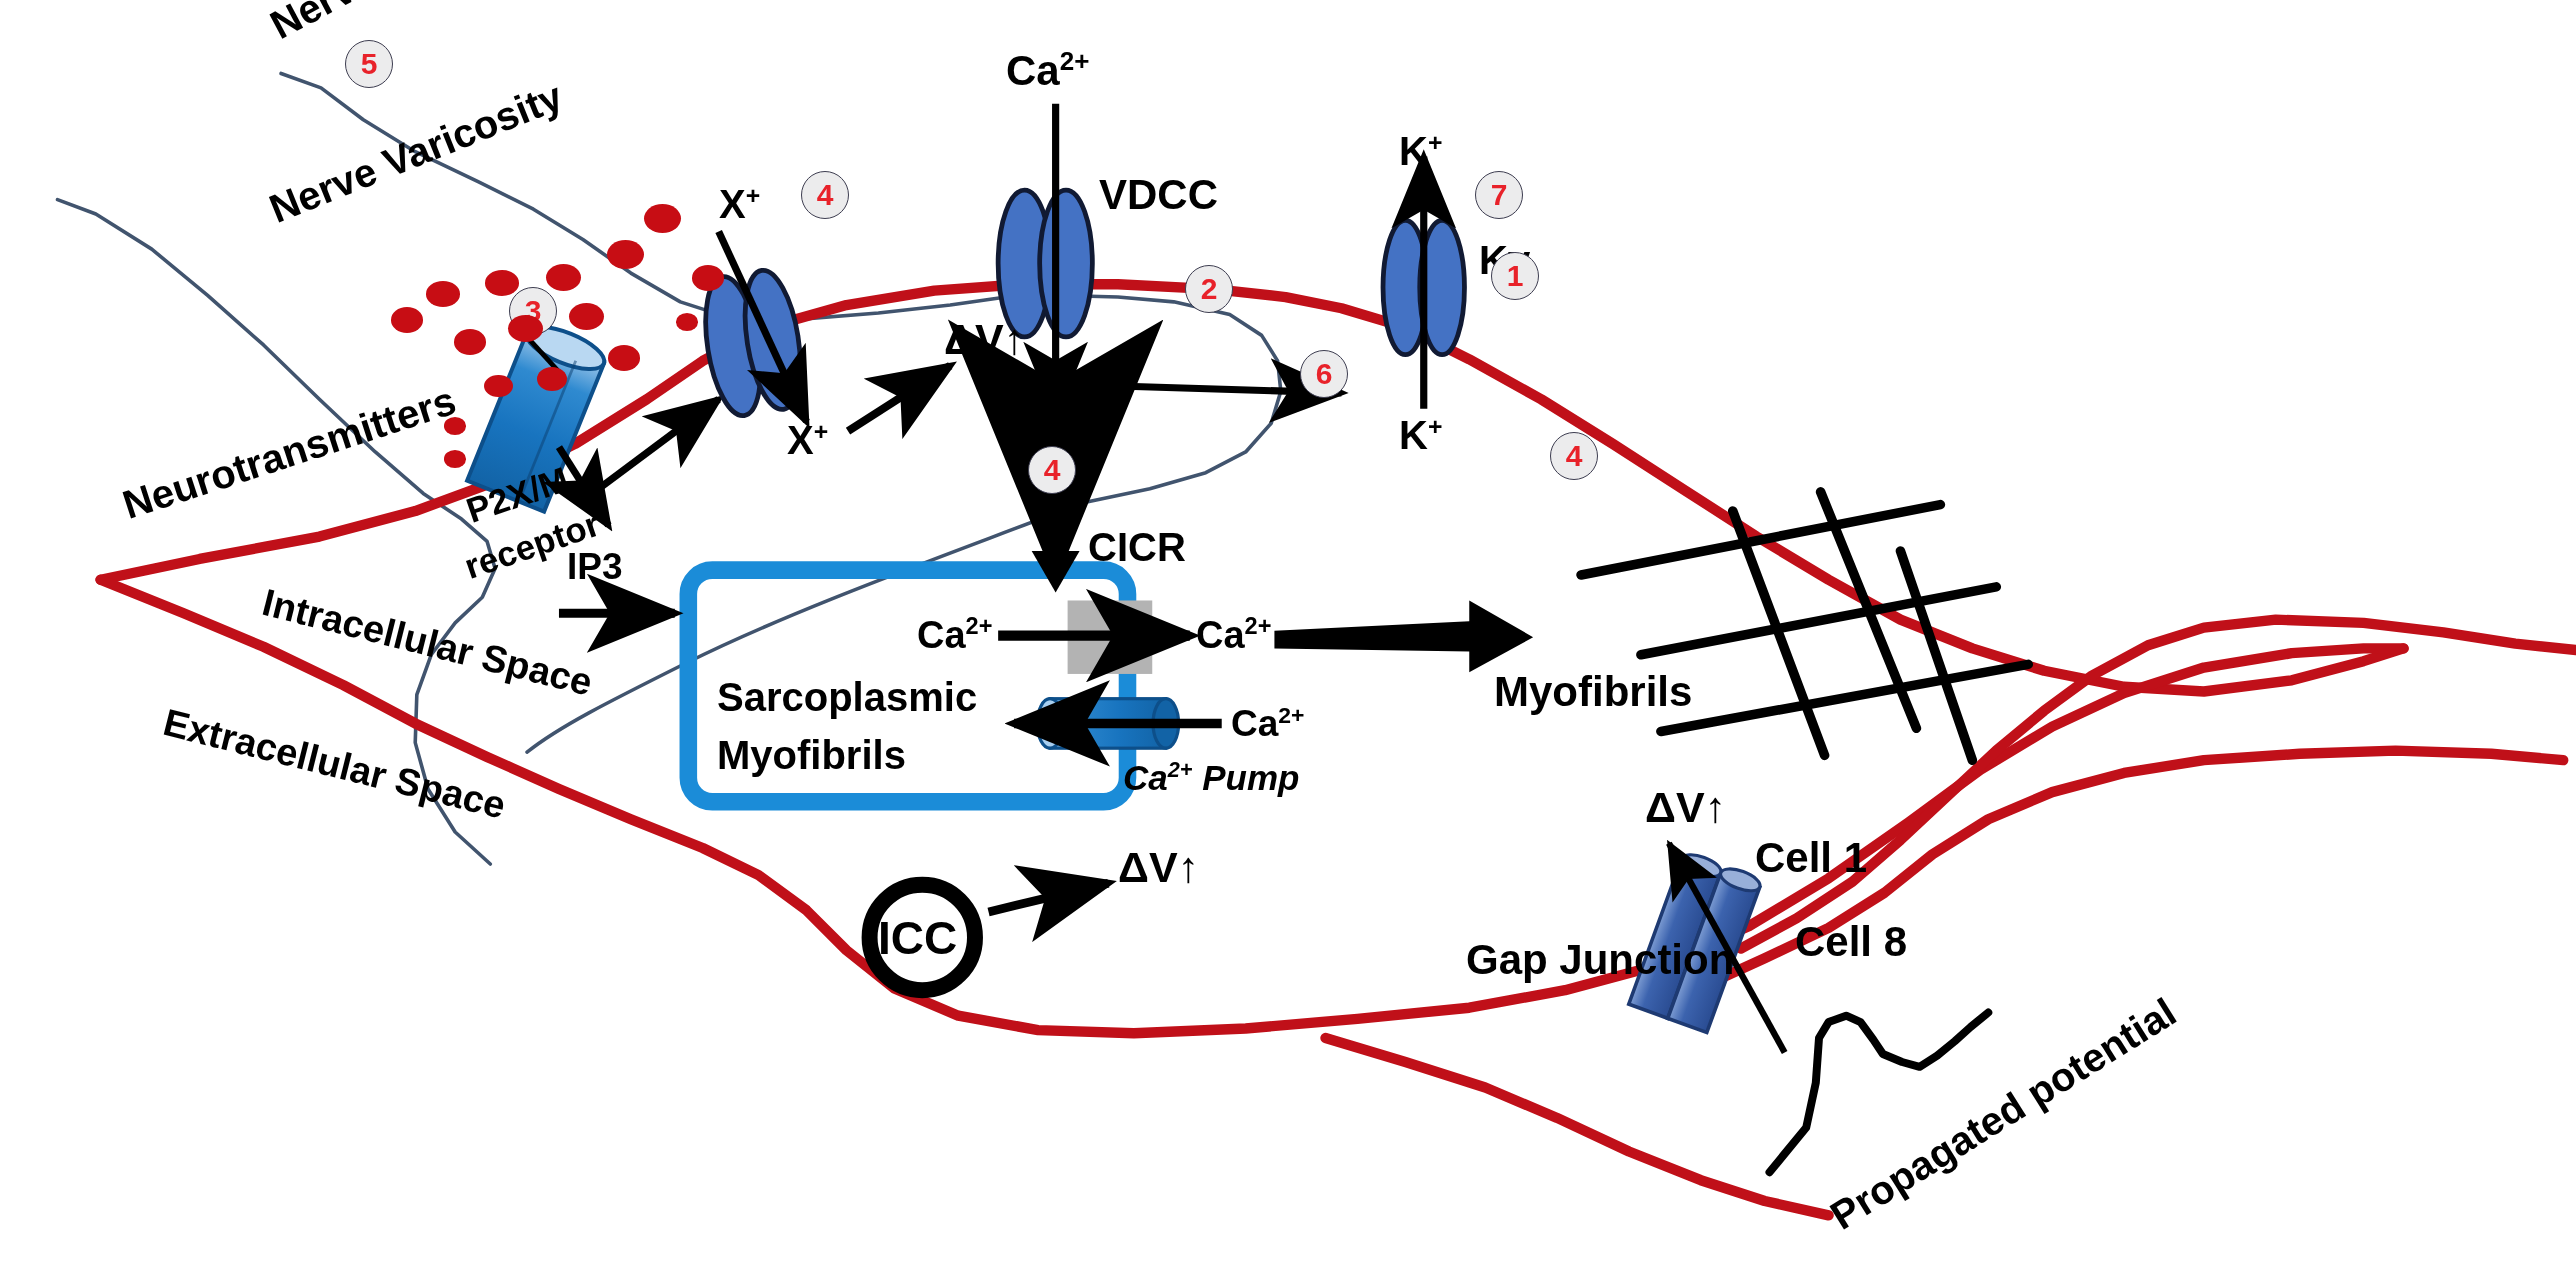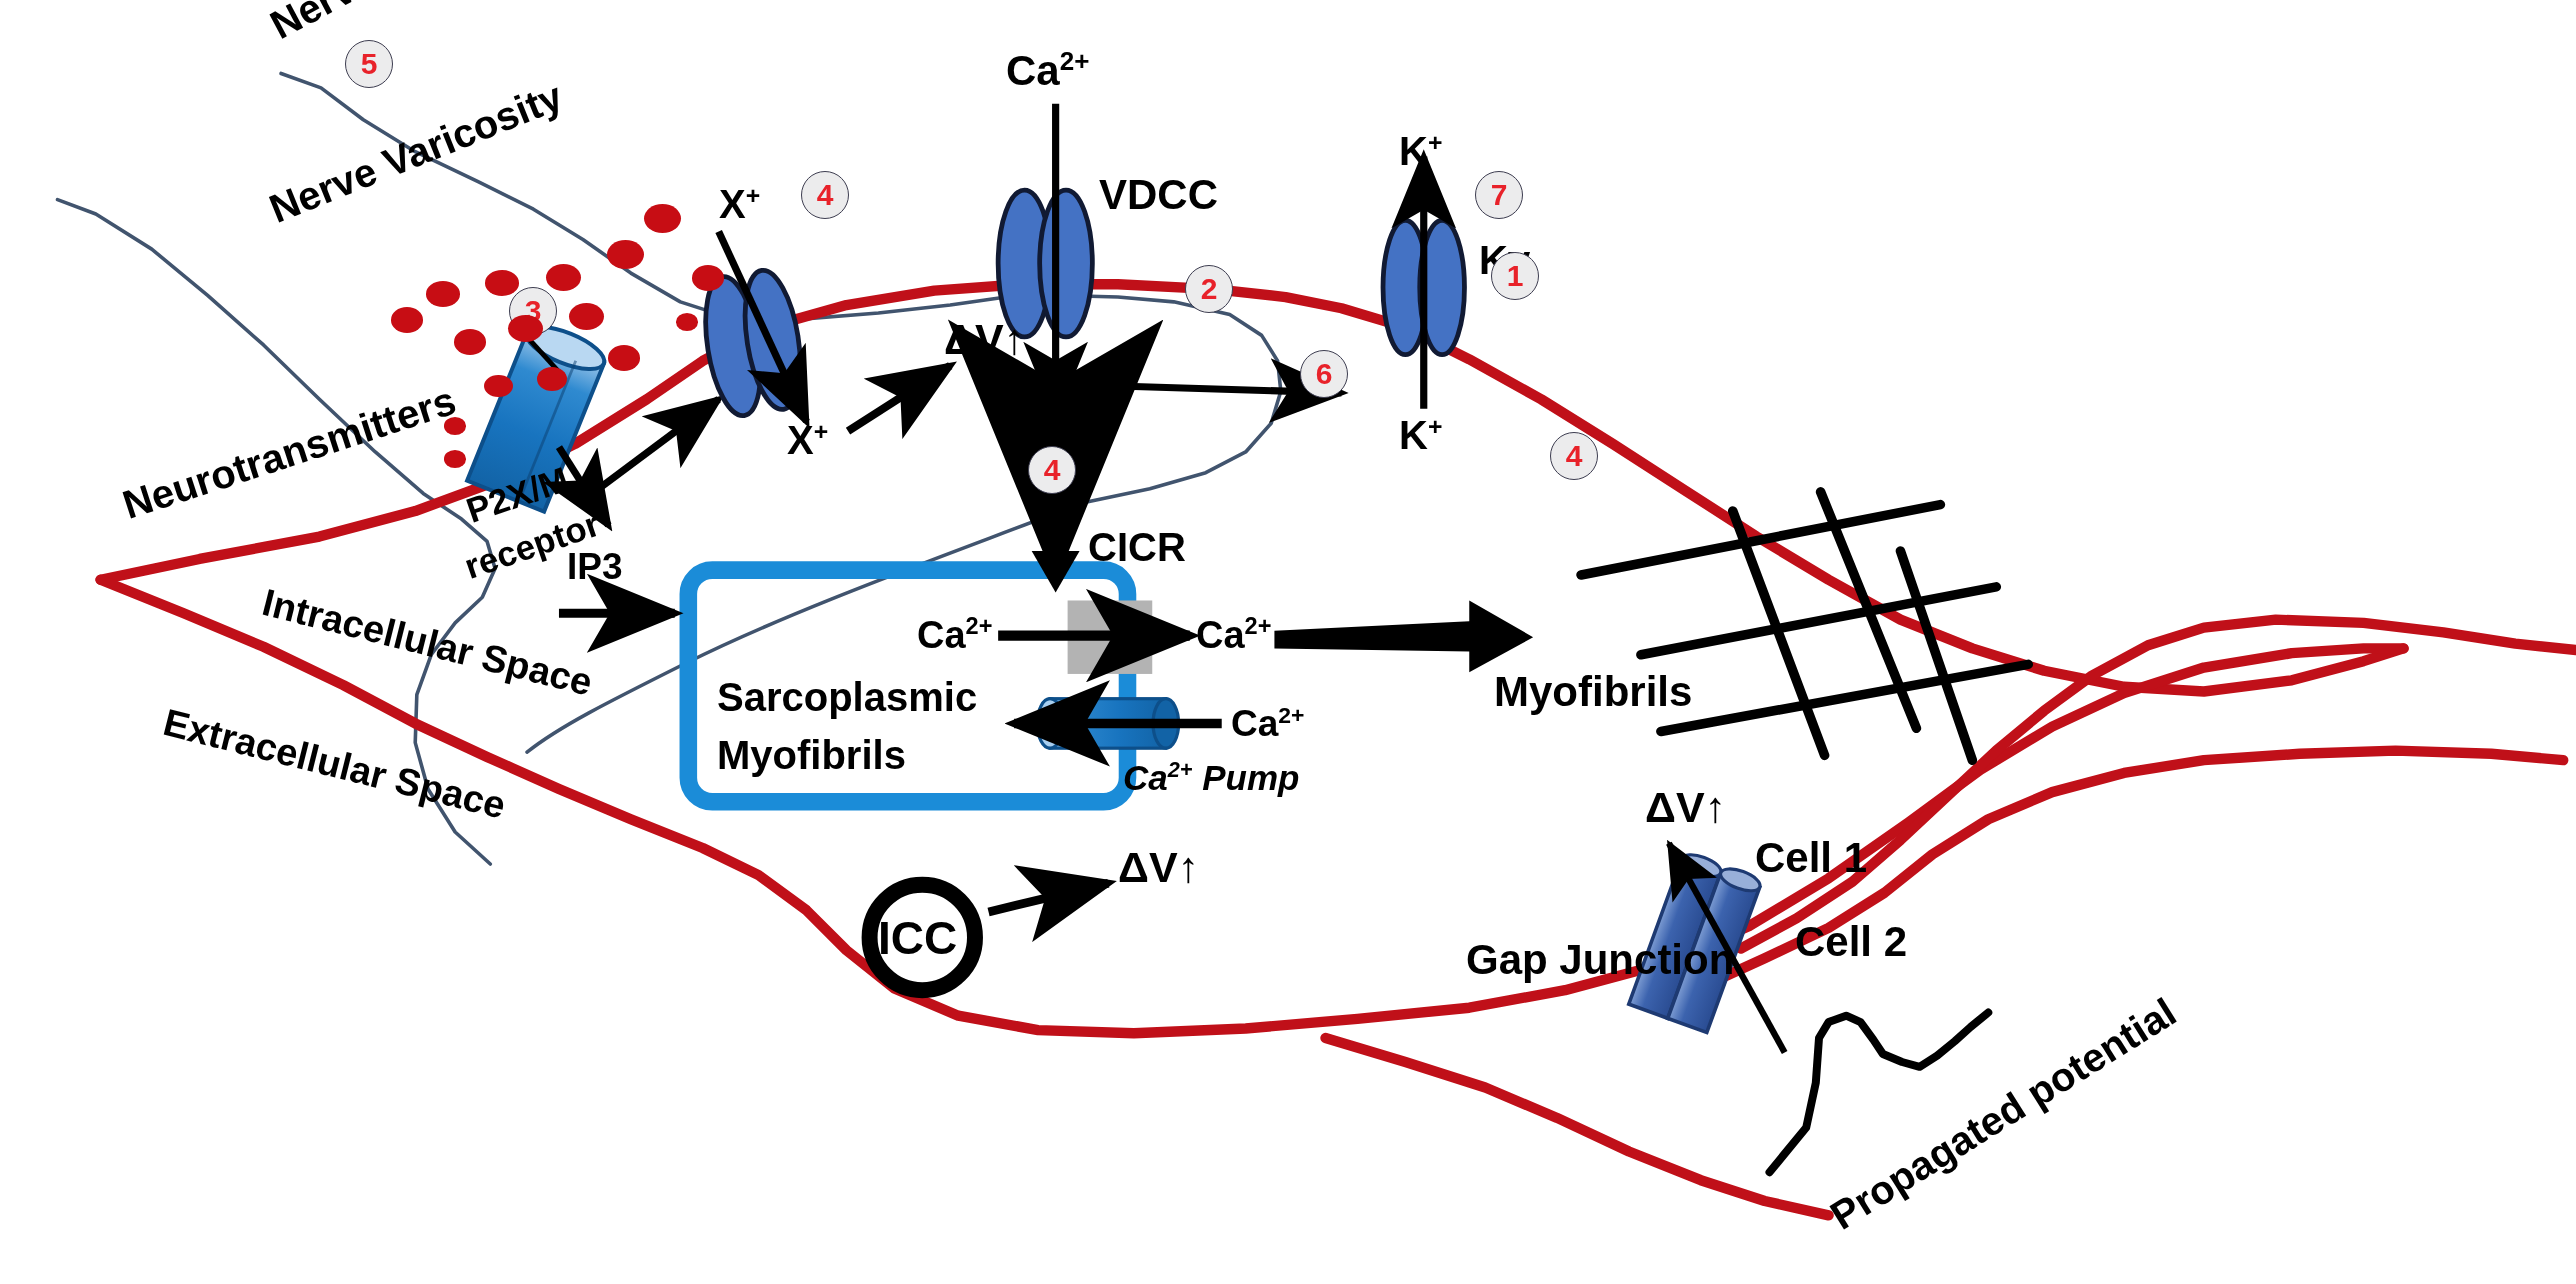--- a/index.html
+++ b/index.html
@@ -264,21 +264,21 @@
 
   <div class="lbl" style="left:878px;top:915px;font-size:46px;">ICC</div>
 
   <div class="lbl" style="left:1118px;top:846px;font-size:43px;">ΔV↑</div>
 
   <div class="lbl" style="left:1466px;top:939px;font-size:42px;">Gap Junction</div>
 
   <div class="lbl" style="left:1645px;top:786px;font-size:43px;">ΔV↑</div>
 
   <div class="lbl" style="left:1755px;top:837px;font-size:42px;">Cell 1</div>
-  <div class="lbl" style="left:1795px;top:921px;font-size:42px;">Cell 2</div>
+  <div class="lbl" style="left:1795px;top:921px;font-size:42px;">Cell 8</div>
 
   <div class="lbl" style="left:1845px;top:1196px;font-size:40px;transform:rotate(-32deg);transform-origin:left bottom;">Propagated potential</div>
 
   <div id="markers">
       <div class="num" style="left: 1491px; top: 252px; width: 46px; height: 46px; font-size: 30px; color: rgb(232, 34, 42); background: rgb(236, 236, 237);">1</div>
       <div class="num" style="left: 1185px; top: 265px; width: 46px; height: 46px; font-size: 30px; color: rgb(232, 34, 42); background: rgb(236, 236, 237);">2</div>
       <div class="num" style="left: 509px; top: 287px; width: 46px; height: 46px; font-size: 30px; color: rgb(232, 34, 42); background: rgb(236, 236, 237);">3</div>
       <div class="num" style="left: 801px; top: 171px; width: 46px; height: 46px; font-size: 30px; color: rgb(232, 34, 42); background: rgb(236, 236, 237);">4</div>
       <div class="num" style="left: 1028px; top: 446px; width: 46px; height: 46px; font-size: 30px; color: rgb(232, 34, 42); background: rgb(236, 236, 237);">4</div>
       <div class="num" style="left: 1550px; top: 432px; width: 46px; height: 46px; font-size: 30px; color: rgb(232, 34, 42); background: rgb(236, 236, 237);">4</div>

